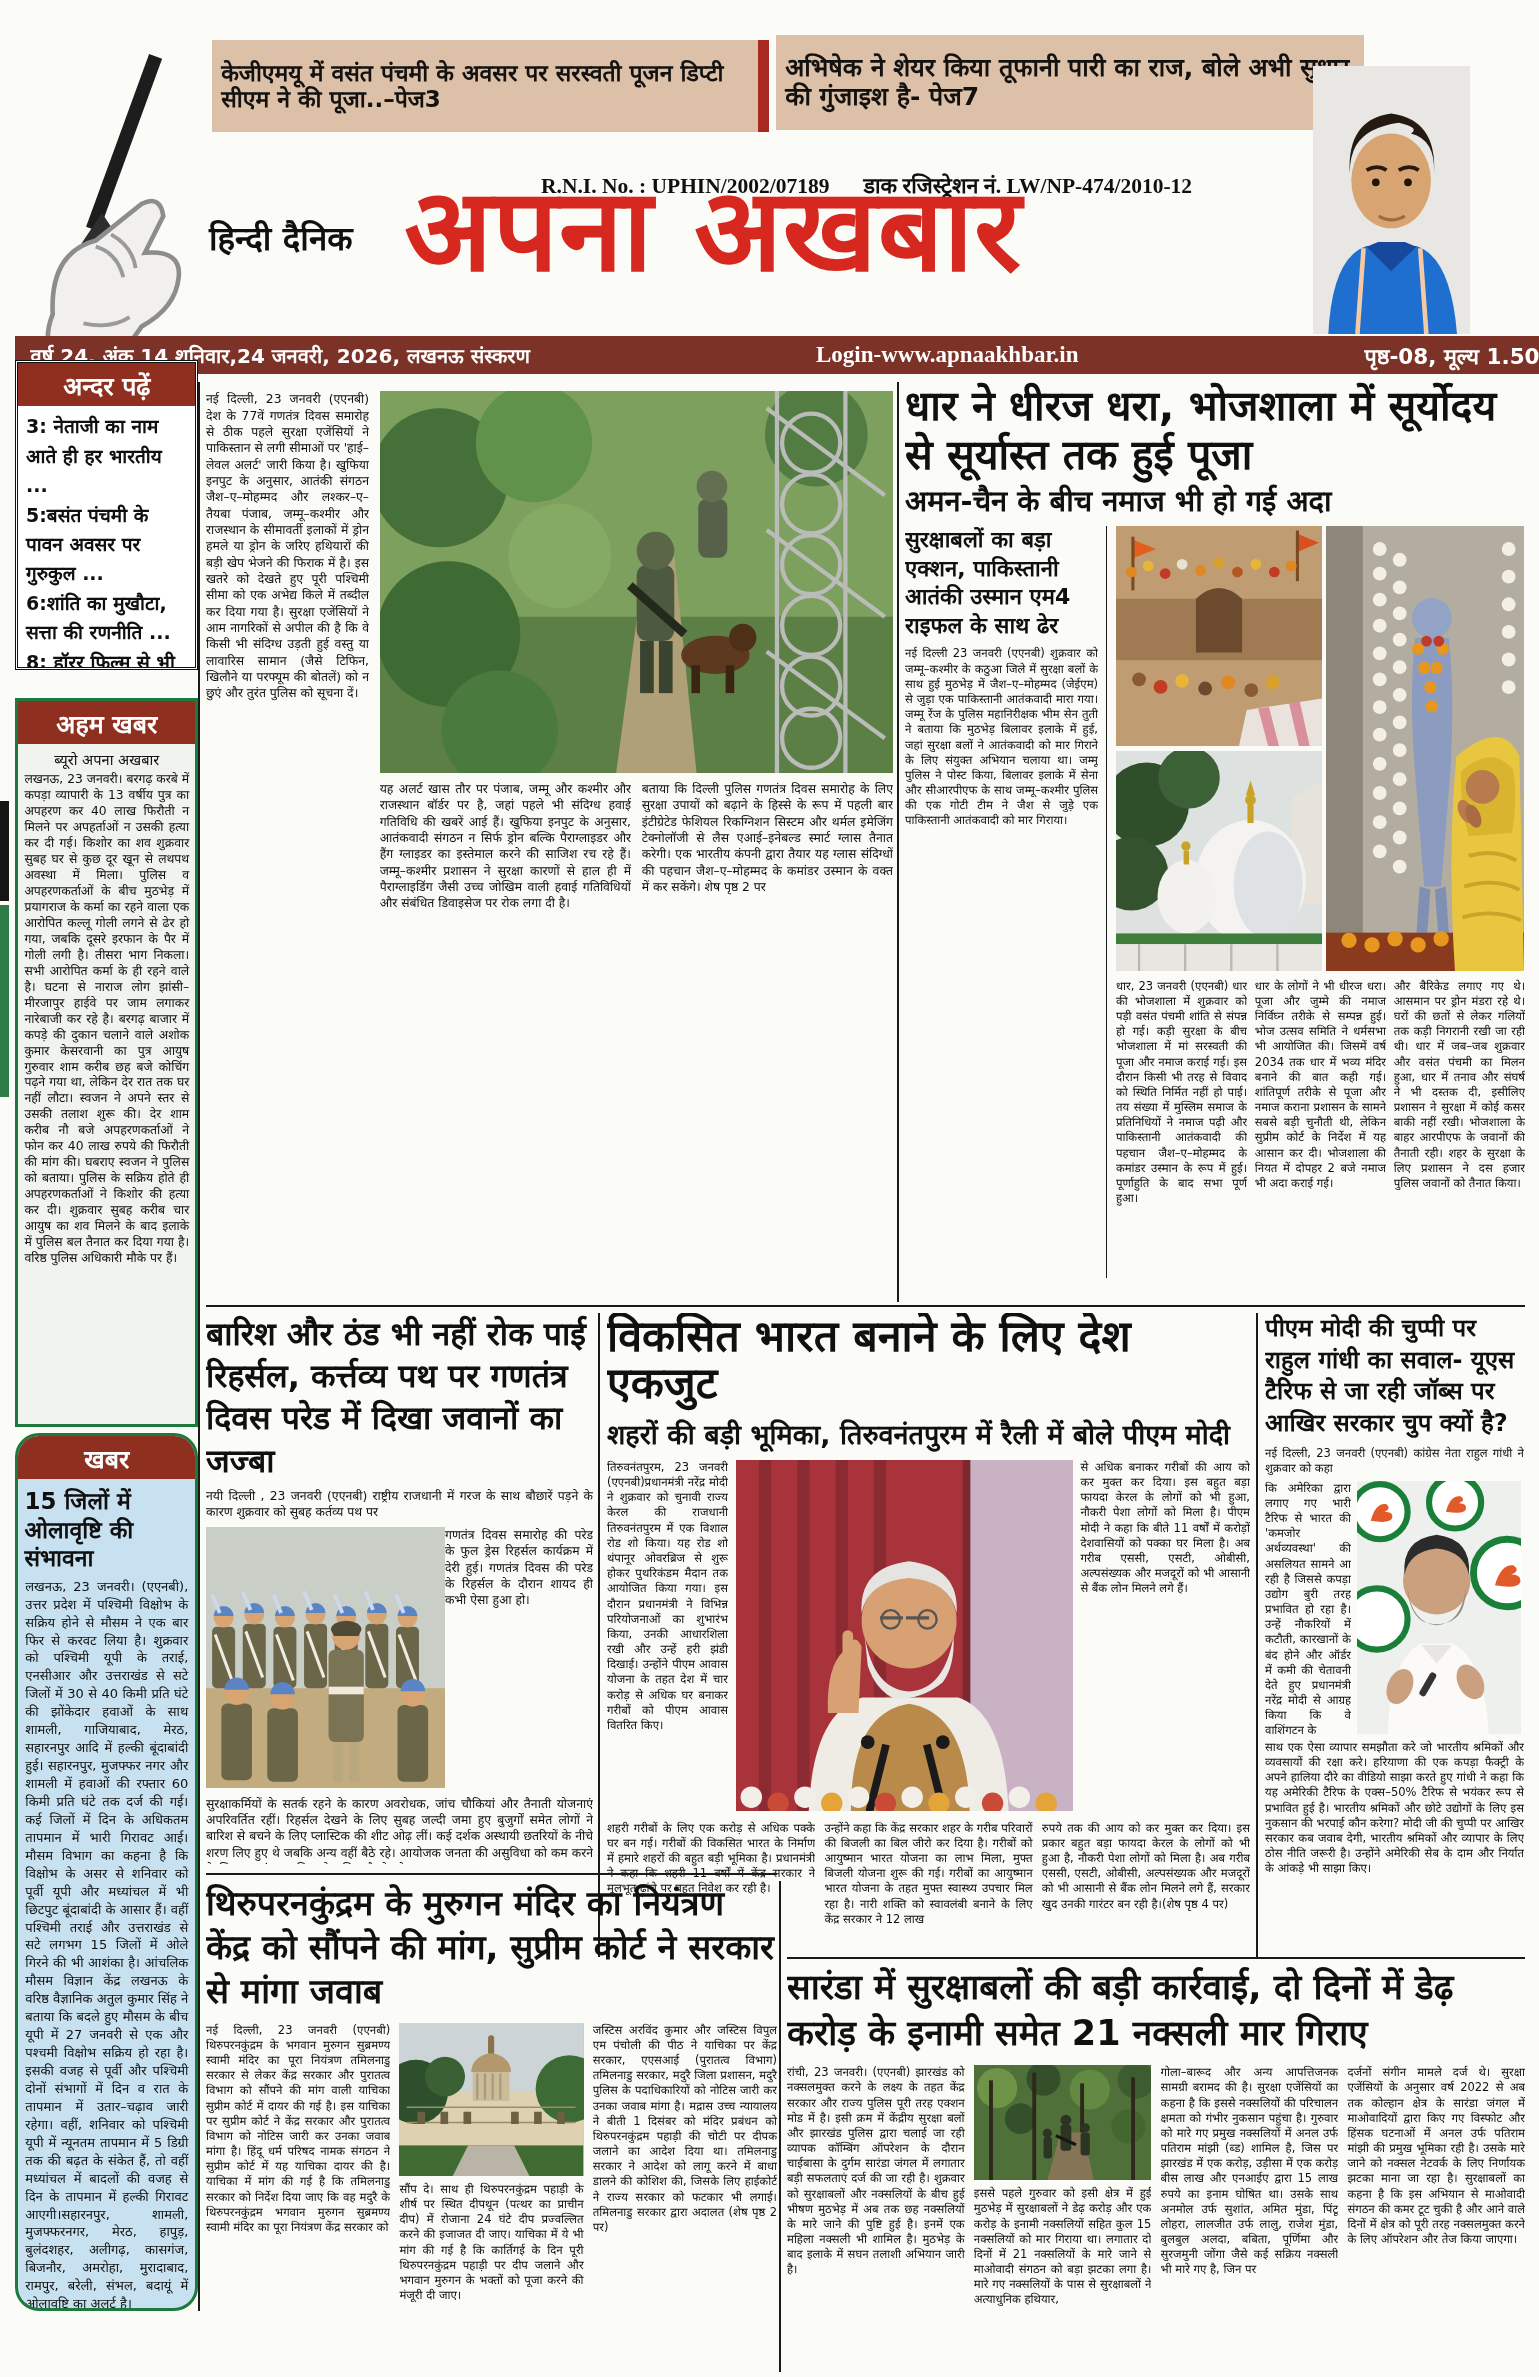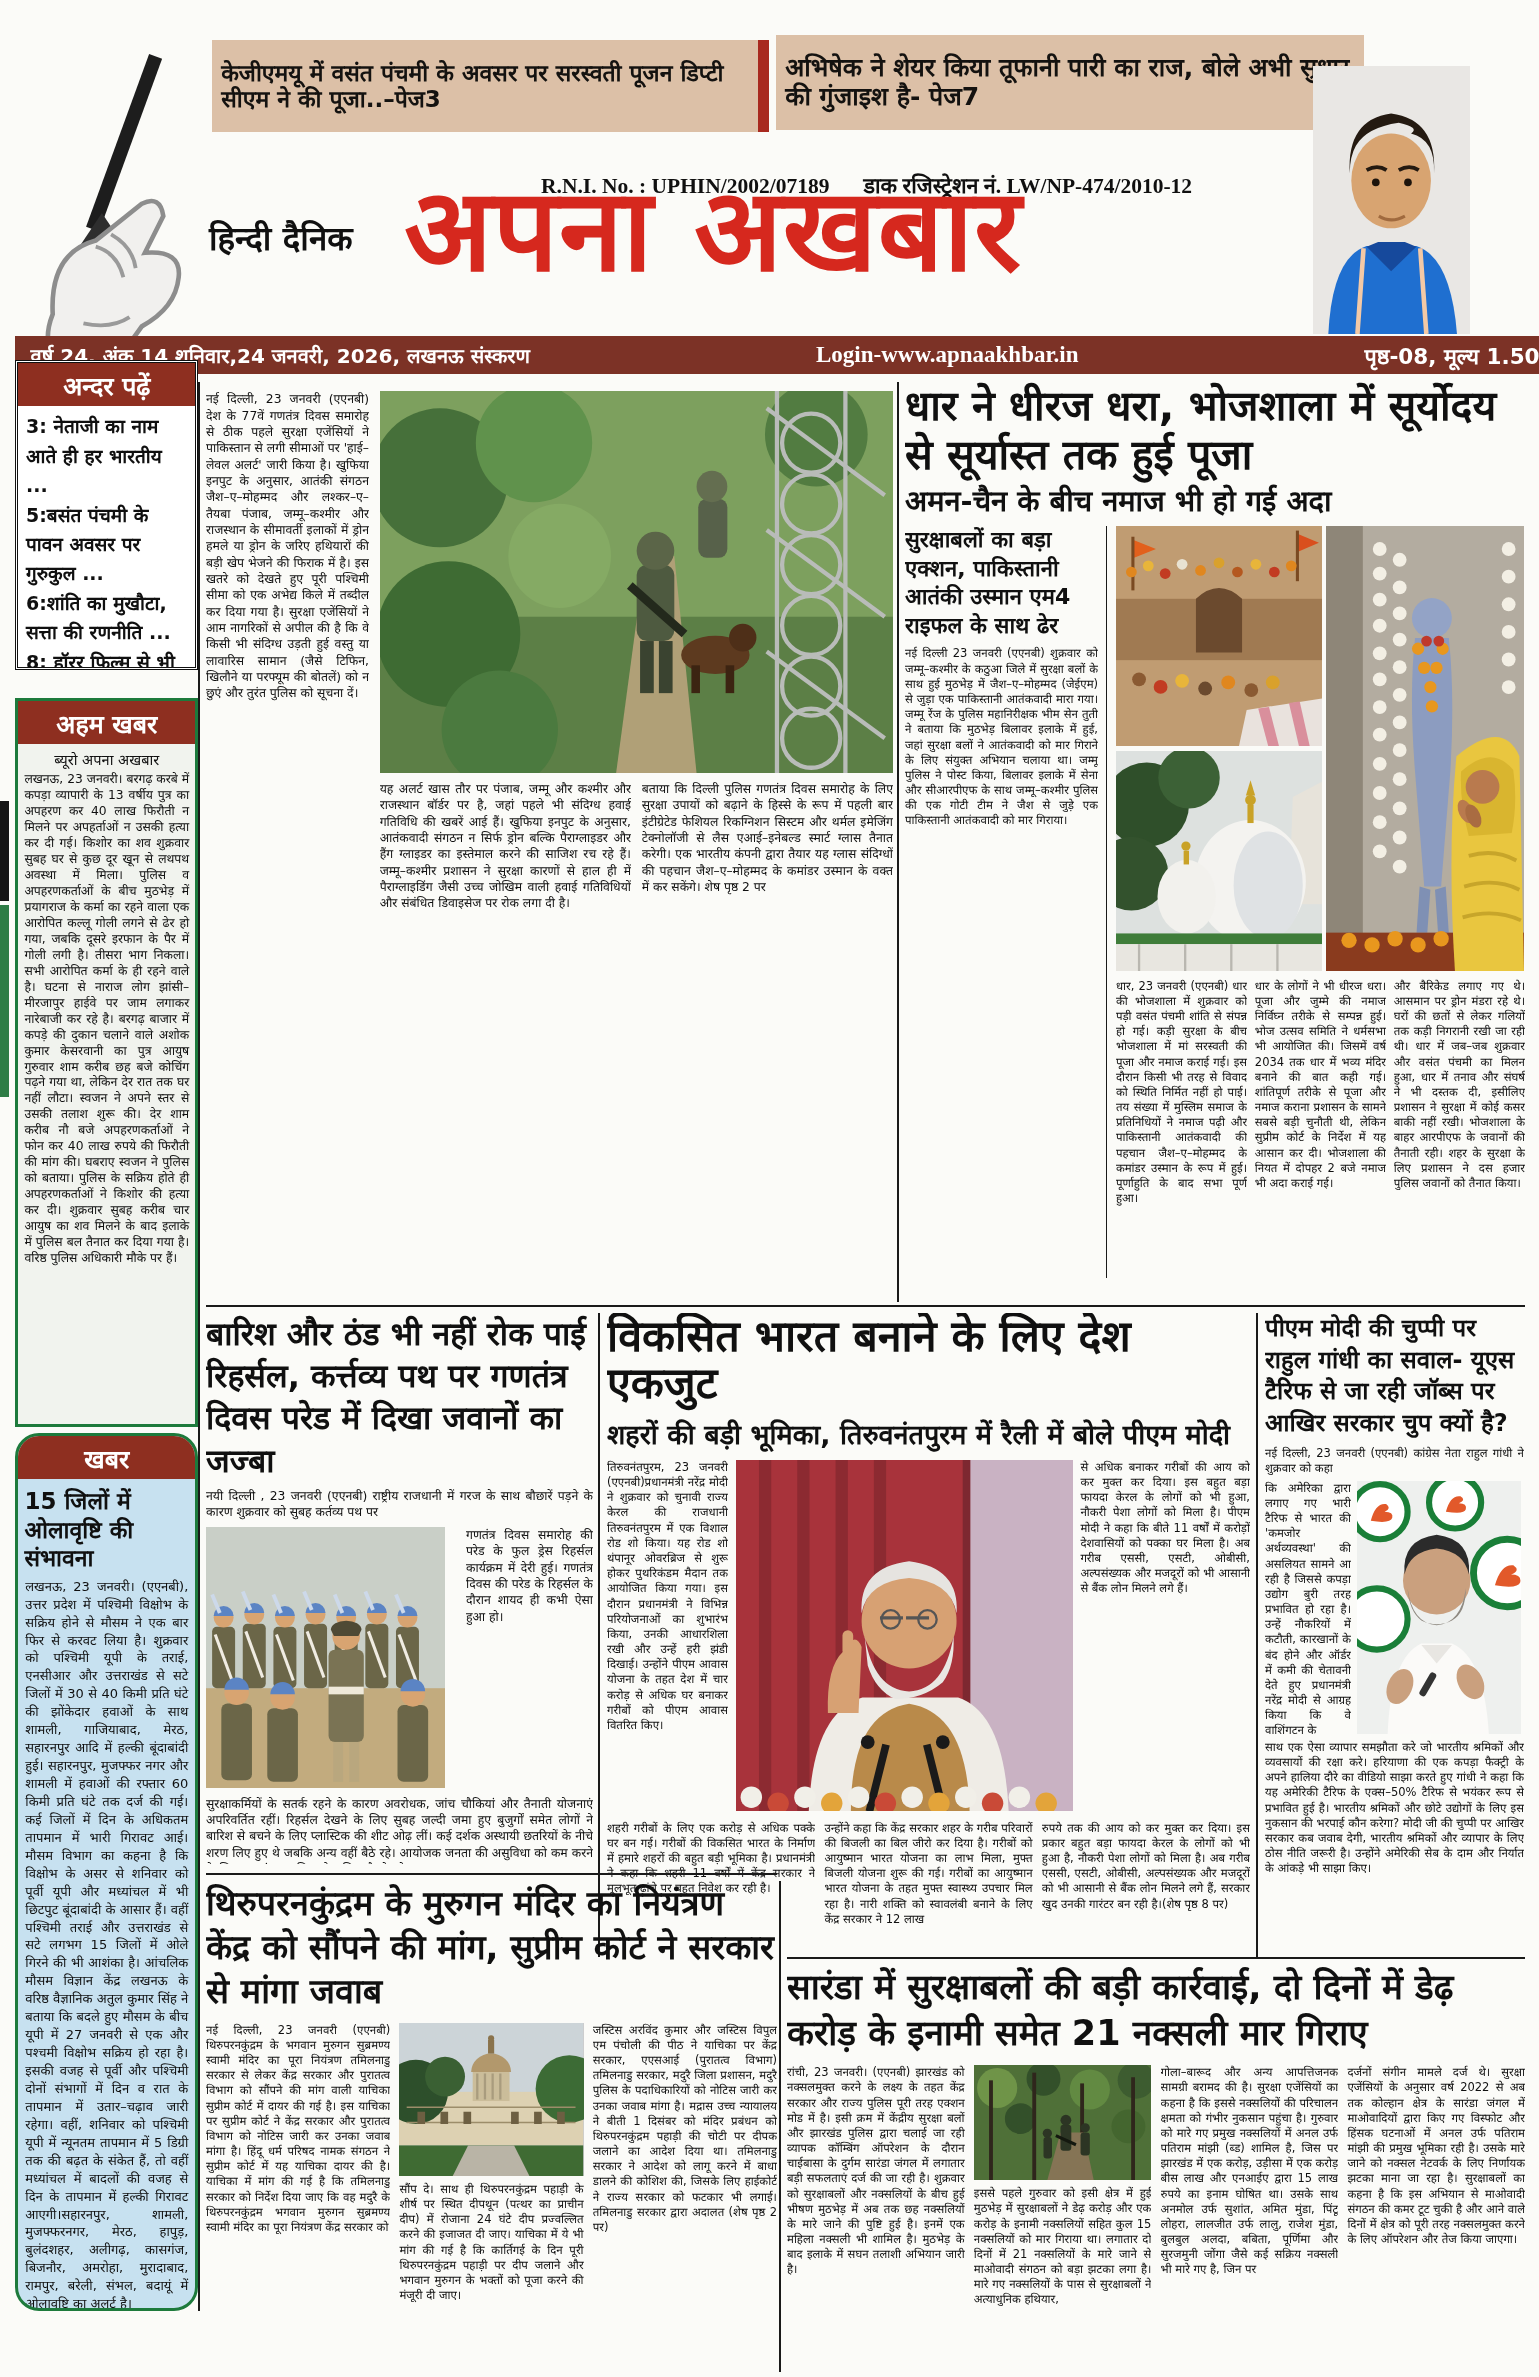--- a/index.html
+++ b/index.html
@@ -342,21 +342,21 @@
         </div>
       </div>
     </div>
   </div>
 
   <div class="abs rule" style="left:206px;top:1305px;width:1319px;height:1.5px;"></div>
 
   <div class="abs" style="left:206px;top:1313px;width:387px;height:551px;overflow:hidden;">
     <div class="h-parade">बारिश और ठंड भी नहीं रोक पाई रिहर्सल, कर्त्तव्य पथ पर गणतंत्र दिवस परेड में दिखा जवानों का जज्बा</div>
     <div class="coltext jtext" style="margin-top:6.1px;">नयी दिल्ली , 23 जनवरी (एएनबी)  राष्ट्रीय राजधानी में गरज के साथ बौछारें पड़ने के कारण शुक्रवार को सुबह कर्तव्य पथ पर</div>
-    <div class="row" style="gap:21px;margin-top:6.1px;">
+    <div class="row" style="gap:0;margin-top:6.1px;">
       <div class="photo" style="width:239px;height:261px;">
         <svg viewBox="0 0 312 340" preserveAspectRatio="none">
           <rect width="312" height="340" fill="#c9cfc7"></rect>
           <rect y="210" width="312" height="130" fill="#c2ab7e"></rect>
           <g>
             <g fill="#6b6648">
               <rect x="8" y="130" width="30" height="80" rx="6"></rect>
                 <rect x="48" y="126" width="30" height="84" rx="6"></rect>
                 <rect x="88" y="130" width="30" height="80" rx="6"></rect>
                 <rect x="128" y="126" width="30" height="84" rx="6"></rect>
@@ -481,21 +481,21 @@
               <circle cx="370" cy="440" r="14" fill="#f1efe8"></circle>
               <circle cx="405" cy="448" r="14" fill="#e3a43a"></circle>
           </g>
         </svg>
       </div>
       <div class="coltext-s jtext" style="flex:1;">से अधिक बनाकर गरीबों की आय को कर मुक्त कर दिया। इस बहुत बड़ा फायदा केरल के लोगों को भी हुआ, नौकरी पेशा लोगों को मिला है। पीएम मोदी ने कहा कि बीते 11 वर्षों में करोड़ों देशवासियों को पक्का घर मिला है। अब गरीब एससी, एसटी, ओबीसी, अल्पसंख्यक और मजदूरों को भी आसानी से बैंक लोन मिलने लगे हैं।</div>
     </div>
     <div class="row" style="gap:9.2px;margin-top:7.7px;height:222px;">
       <div class="coltext-s jtext" style="flex:1;">शहरी गरीबों के लिए एक करोड़ से अधिक पक्के घर बन गई। गरीबों की विकसित भारत के निर्माण में हमारे शहरों की बहुत बड़ी भूमिका है। प्रधानमंत्री ने कहा कि शहरी 11 वर्षों में केंद्र सरकार ने मूलभूत ढांचे पर बहुत निवेश कर रही है।</div>
       <div class="coltext-s jtext" style="flex:1;">उन्होंने कहा कि केंद्र सरकार शहर के गरीब परिवारों की बिजली का बिल जीरो कर दिया है। गरीबों को आयुष्मान भारत योजना का लाभ मिला, मुफ्त बिजली योजना शुरू की गई। गरीबों का आयुष्मान भारत योजना के तहत मुफ्त स्वास्थ्य उपचार मिल रहा है। नारी शक्ति को स्वावलंबी बनाने के लिए केंद्र सरकार ने 12 लाख</div>
-      <div class="coltext-s jtext" style="flex:1;">रुपये तक की आय को कर मुक्त कर दिया। इस प्रकार बहुत बड़ा फायदा केरल के लोगों को भी हुआ है, नौकरी पेशा लोगों को मिला है। अब गरीब एससी, एसटी, ओबीसी, अल्पसंख्यक और मजदूरों को भी आसानी से बैंक लोन मिलने लगे हैं, सरकार खुद उनकी गारंटर बन रही है।(शेष पृष्ठ 8 पर)</div>
+      <div class="coltext-s jtext" style="flex:1;">रुपये तक की आय को कर मुक्त कर दिया। इस प्रकार बहुत बड़ा फायदा केरल के लोगों को भी हुआ है, नौकरी पेशा लोगों को मिला है। अब गरीब एससी, एसटी, ओबीसी, अल्पसंख्यक और मजदूरों को भी आसानी से बैंक लोन मिलने लगे हैं, सरकार खुद उनकी गारंटर बन रही है।(शेष पृष्ठ 4 पर)</div>
     </div>
   </div>
 
   <div class="abs rule" style="left:1256px;top:1313px;width:1.5px;height:644px;"></div>
 
   <div class="abs" style="left:1265px;top:1313px;width:259px;height:644px;overflow:hidden;">
     <div class="h-rahul">पीएम मोदी की चुप्पी पर राहुल गांधी का सवाल- यूएस टैरिफ से जा रही जॉब्स पर आखिर सरकार चुप क्यों है?</div>
     <div class="coltext-s jtext" style="margin-top:6.1px;">नई दिल्ली, 23 जनवरी (एएनबी) कांग्रेस नेता राहुल गांधी ने शुक्रवार को कहा</div>
     <div class="row" style="gap:6.1px;margin-top:4.6px;">
       <div class="coltext-s jtext" style="width:86px;flex:none;height:253px;">कि अमेरिका द्वारा लगाए गए भारी टैरिफ से भारत की 'कमजोर अर्थव्यवस्था' की असलियत सामने आ रही है जिससे कपड़ा उद्योग बुरी तरह प्रभावित हो रहा है। उन्हें नौकरियों में कटौती, कारखानों के बंद होने और ऑर्डर में कमी की चेतावनी देते हुए प्रधानमंत्री नरेंद्र मोदी से आग्रह किया कि वे वाशिंगटन के</div>

